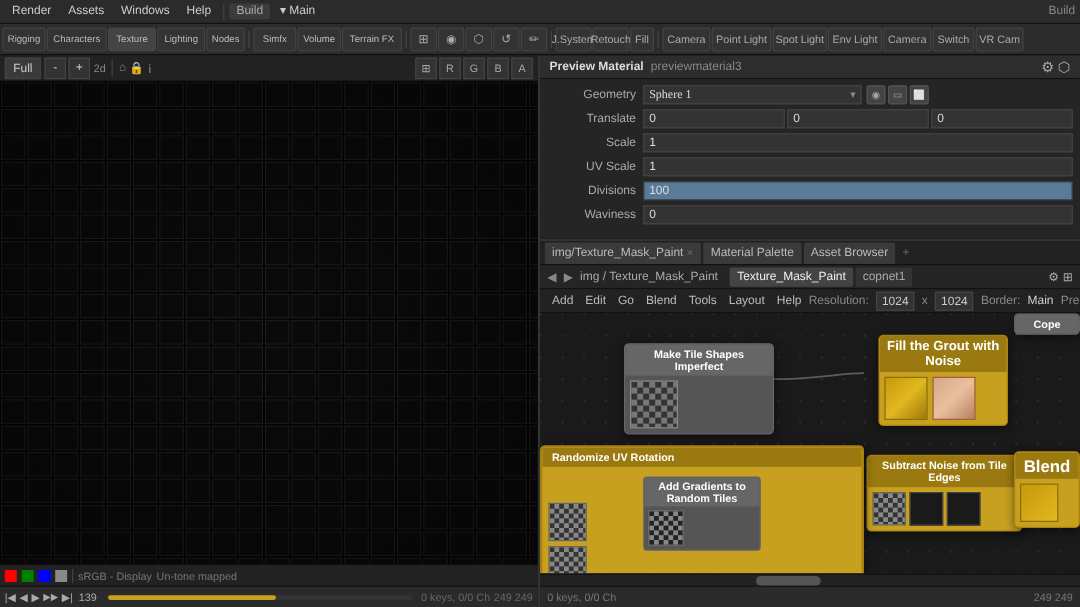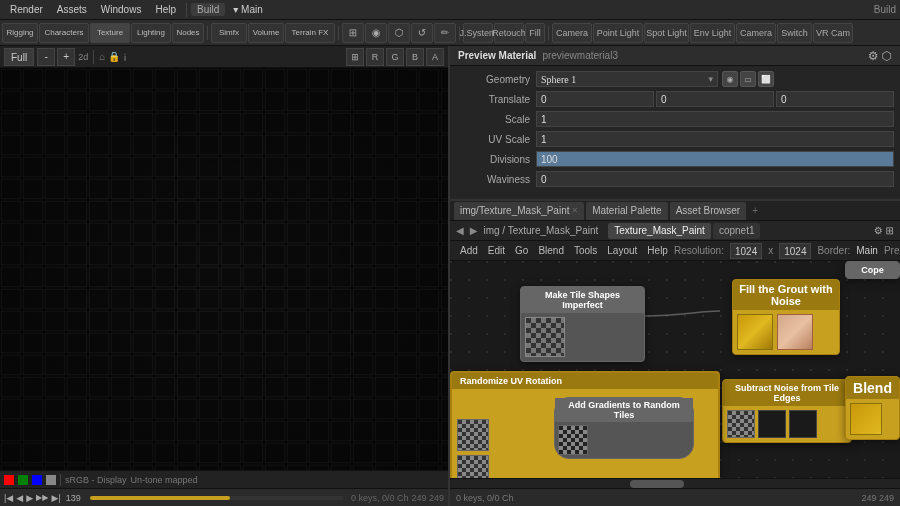--- a/index.html
+++ b/index.html
@@ -427,21 +427,21 @@
               <div style="width:28px;height:28px;background:#1a1a1a;border:1px solid #444;"></div>
             </div>
           </div>
 
           <div class="node-card" style="left:0px; top:110px; width:270px; height:170px; background:#c8a020; border:2px solid #a88010;">
             <div style="background:#9a7a10; padding:3px 8px; font-size:9px; color:#fff; font-weight:bold;">
               <span>Randomize UV Rotation</span>
             </div>
             <div style="position:relative; flex:1; height:calc(100% - 22px);">
 
-              <div style="position:absolute; left:102px; top:8px; width:140px; background:#555; border:1px solid #666; border-radius:15px;">
+              <div style="position:absolute; left:84px; top:8px; width:98px; background:#555; border:1px solid #666; border-radius:3px;">
                 <div style="background:#666; padding:2px 4px; font-size:9px; font-weight:bold; color:#fff; text-align:center;">
                   <span>Add Gradients to Random Tiles</span>
                 </div>
                 <div style="padding:3px; display:flex; gap:2px;">
                   <div style="width:30px;height:30px;background:repeating-conic-gradient(#888 0% 25%, #222 0% 50%) 0 0 / 8px 8px;border:1px solid #666;"></div>
                 </div>
               </div>
 
               <div style="position:absolute; left:5px; top:30px; display:flex; flex-direction:column; gap:4px;">
                 <div style="width:32px;height:32px;background:repeating-conic-gradient(#888 0% 25%, #333 0% 50%) 0 0 / 8px 8px;border:1px solid #666;"></div>

